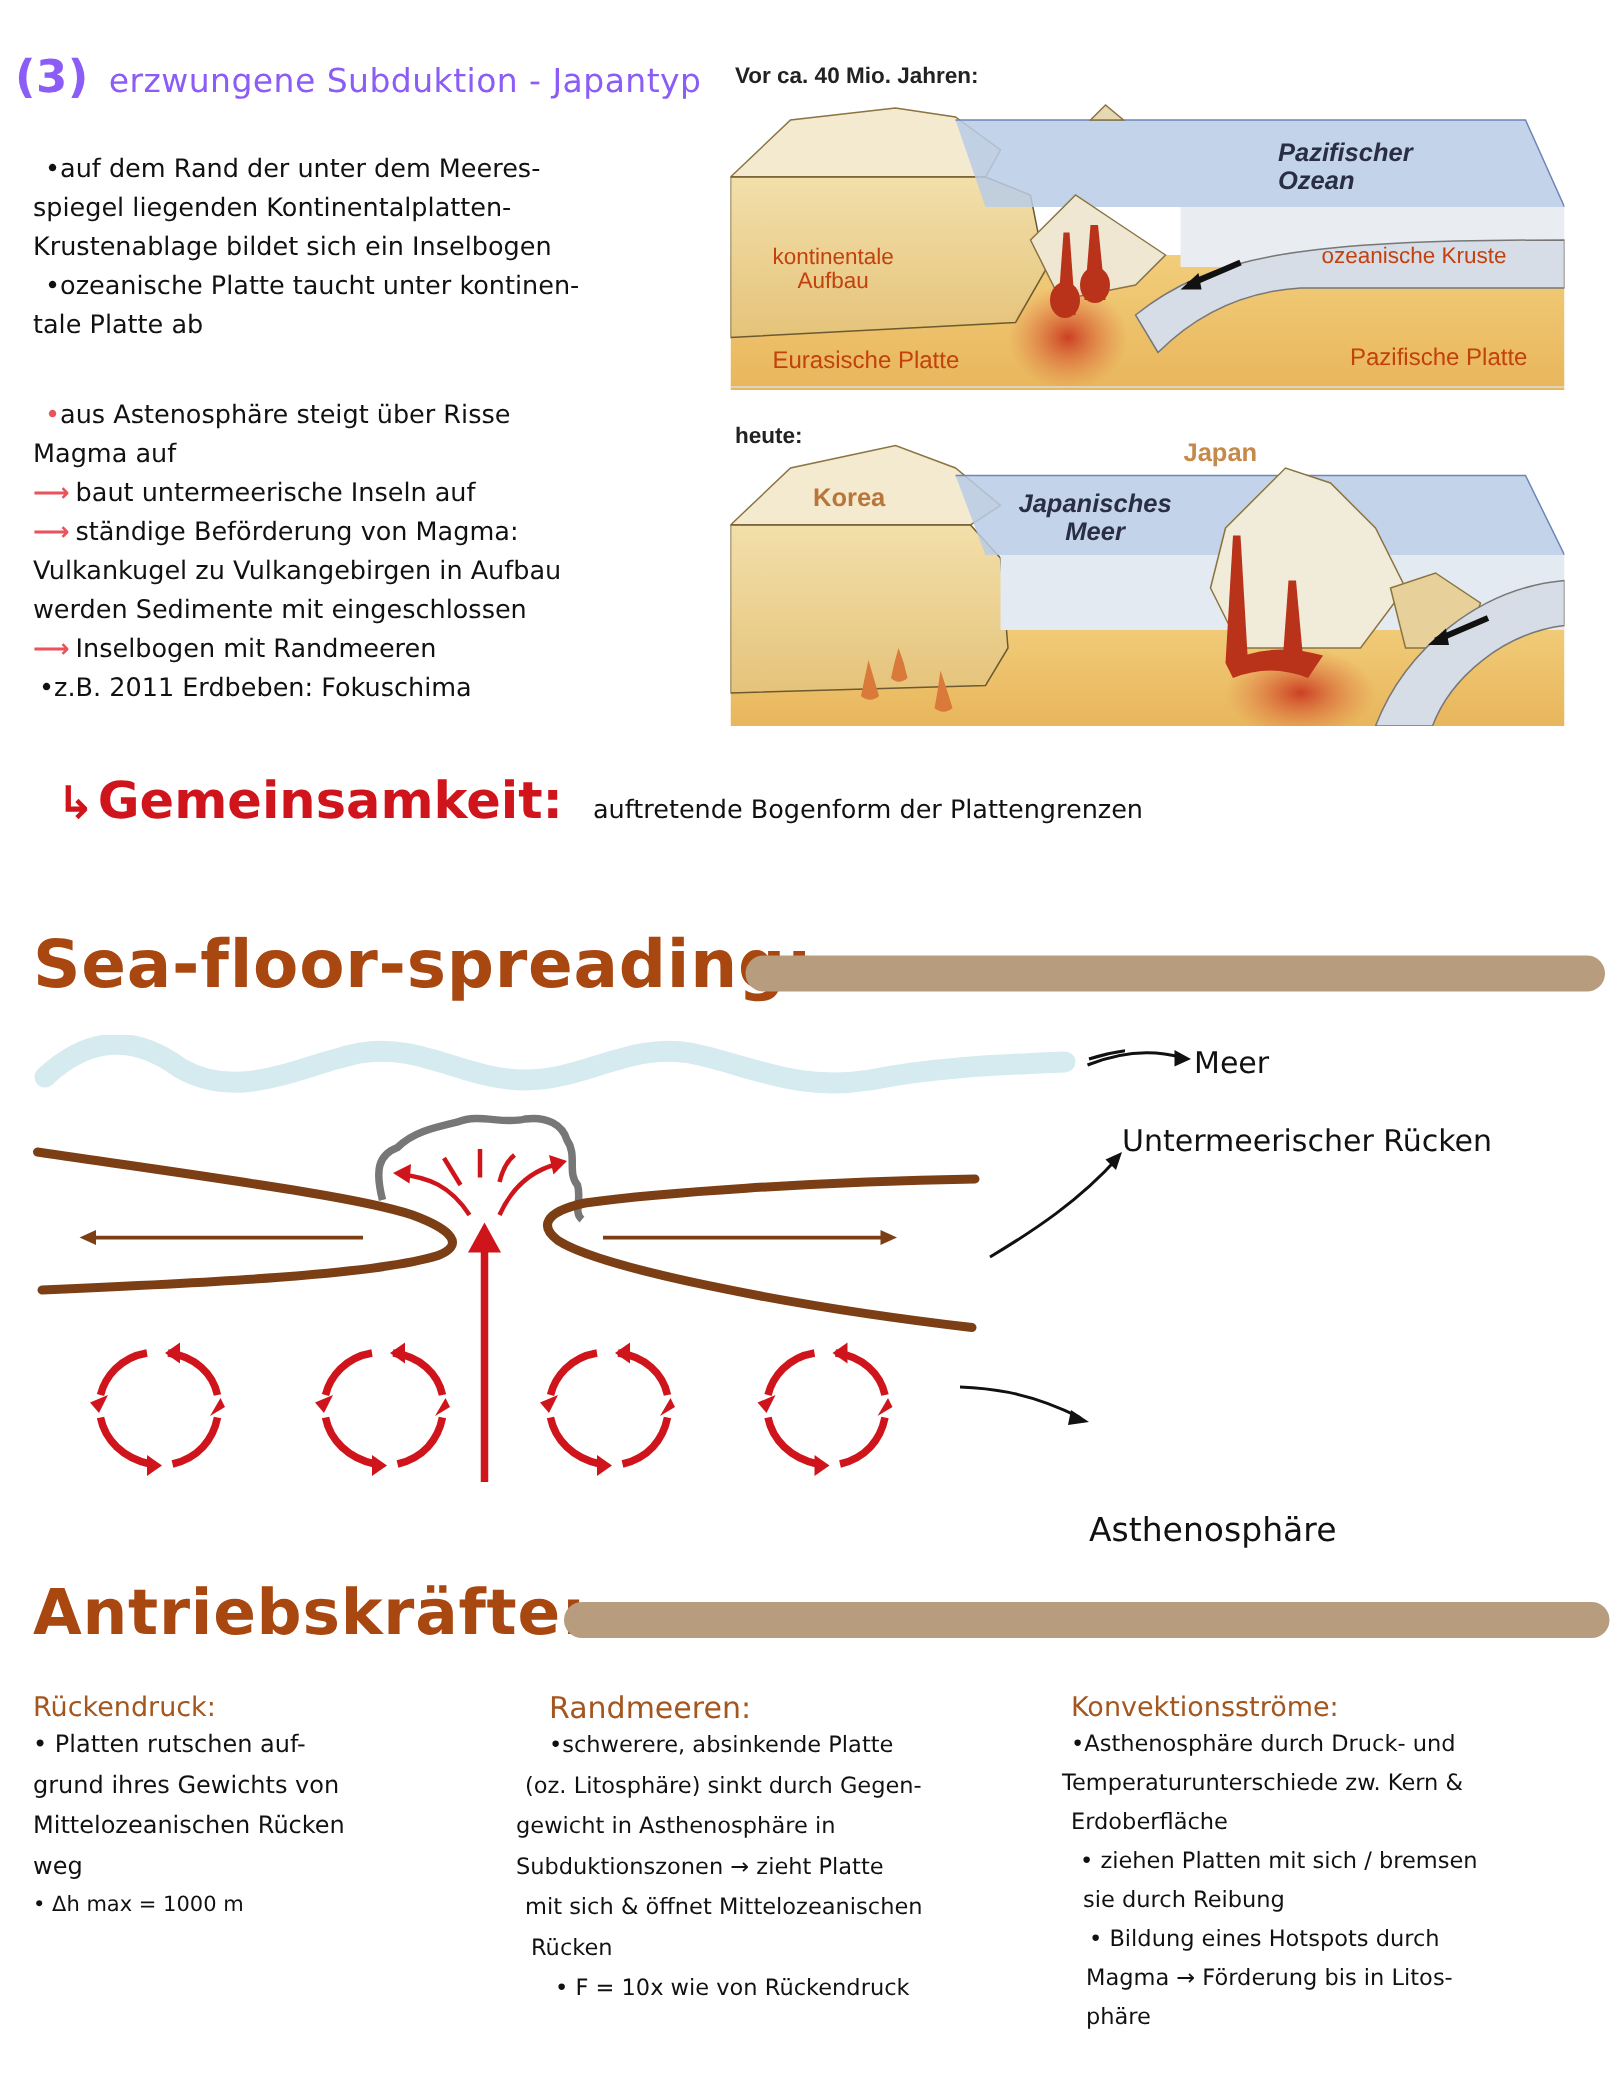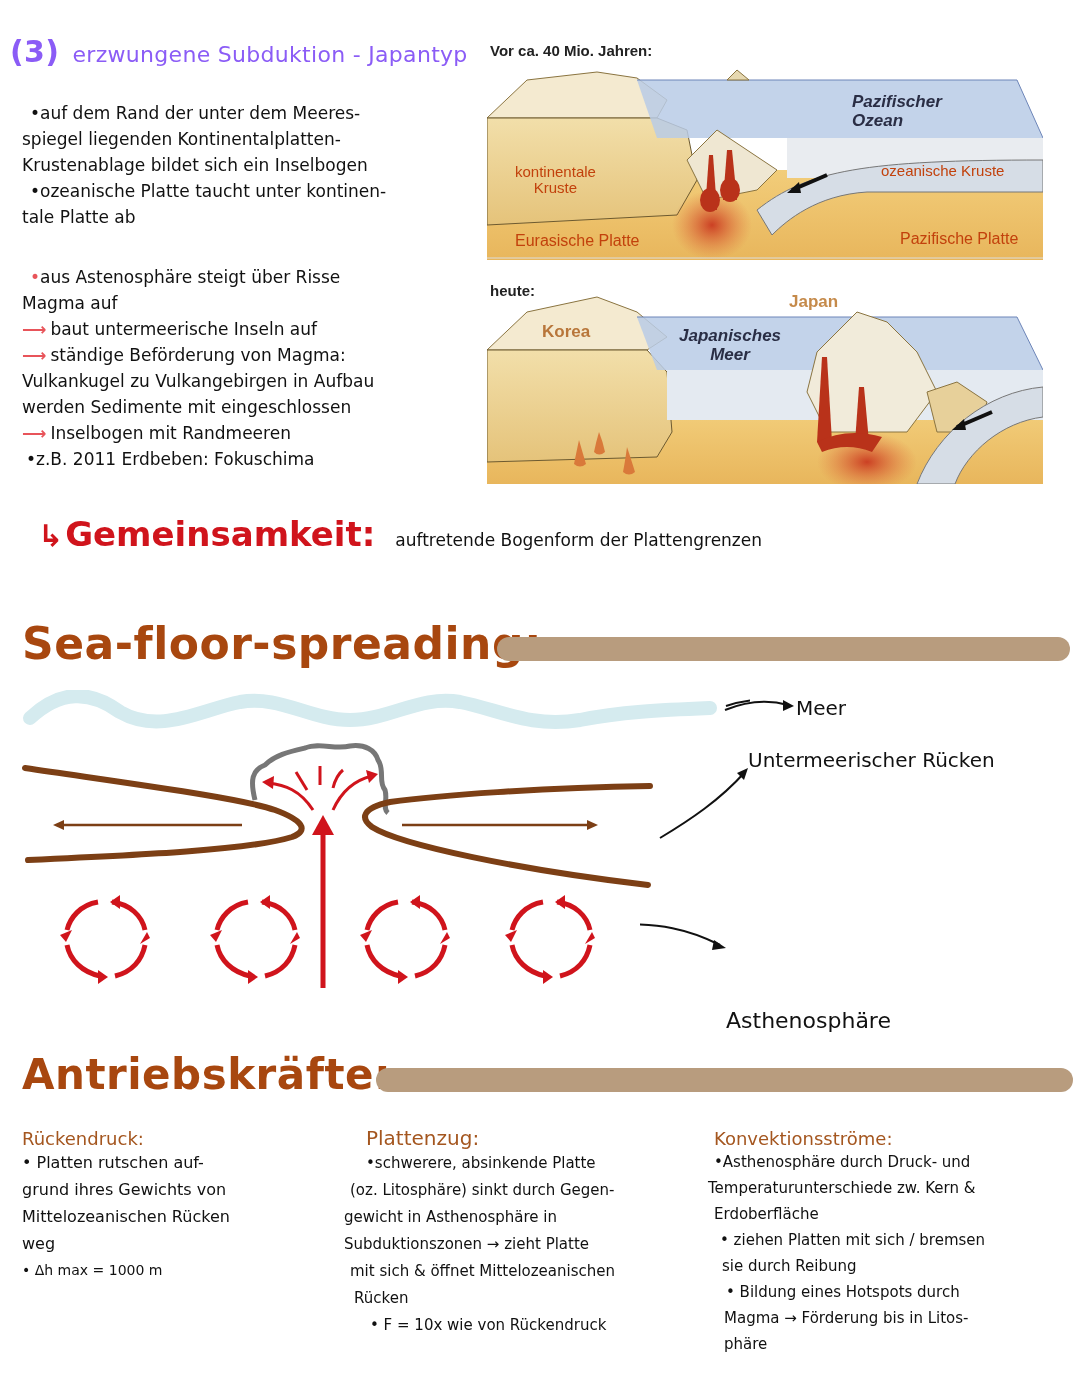--- a/index.html
+++ b/index.html
@@ -110,21 +110,21 @@
     <path d="M300 133 L312 122 L314 133 Z" fill="#111"></path>
 
     <line x1="0" y1="198" x2="556" y2="198" stroke="#ddd" stroke-width="1"></line>
   </svg>
   <div class="abs fig-it" style="left:365px; top:32px; line-height:19px;">
     <div>Pazifischer</div>
     <div>Ozean</div>
   </div>
   <div class="abs fig-txt" style="left:28px; top:104px; line-height:16px; text-align:center;">
     <div>kontinentale</div>
-    <div>Kruste</div>
+    <div>Aufbau</div>
   </div>
   <div class="abs fig-txt" style="left:394px; top:102px;">ozeanische Kruste</div>
   <div class="abs fig-txt" style="left:28px; top:172px; font-size:16px;">Eurasische Platte</div>
   <div class="abs fig-txt" style="left:393px; top:170px; font-size:16px;margin-left:20px;">Pazifische Platte</div>
 </div>
 
 <div class="abs fig-label" style="left:490px; top:282px;">heute:</div>
 <div class="abs" style="left:487px; top:292px; width:556px; height:192px;">
   <svg width="556" height="192" viewBox="0 0 556 192">
     <rect x="0" y="120" width="556" height="72" fill="url(#mantleG)"></rect>
@@ -257,21 +257,21 @@
   <div class="col-text">
     <div class="line">• Platten rutschen auf-</div>
     <div class="line">grund ihres Gewichts von</div>
     <div class="line">Mittelozeanischen Rücken</div>
     <div class="line">weg</div>
     <div class="line" style="font-size:14px">• Δh max = 1000 m</div>
   </div>
 </div>
 
 <div class="abs" style="left:344px; top:1126px; width:360px;">
-  <div class="col-head" style="padding-left:22px; font-size:20px;">Plattenzug:</div>
+  <div class="col-head" style="padding-left:22px; font-size:20px;">Randmeeren:</div>
   <div class="col-text" style="font-size:15px;">
     <div class="line" style="padding-left:22px">•schwerere, absinkende Platte</div>
     <div class="line" style="padding-left:6px">(oz. Litosphäre) sinkt durch Gegen-</div>
     <div class="line">gewicht in Asthenosphäre in</div>
     <div class="line">Subduktionszonen → zieht Platte</div>
     <div class="line" style="padding-left:6px">mit sich &amp; öffnet Mittelozeanischen</div>
     <div class="line" style="padding-left:10px">Rücken</div>
     <div class="line" style="padding-left:26px">• F = 10x wie von Rückendruck</div>
   </div>
 </div>

